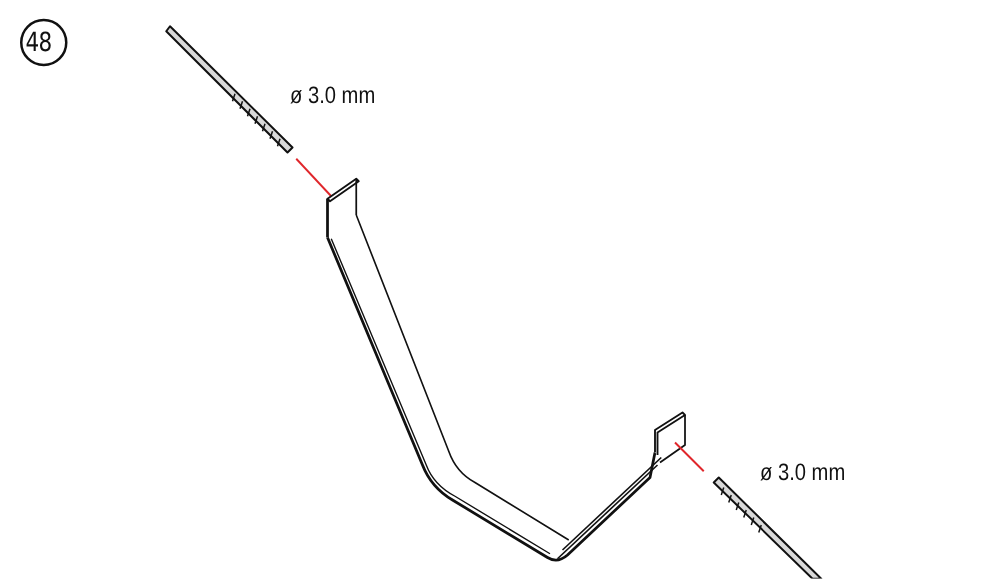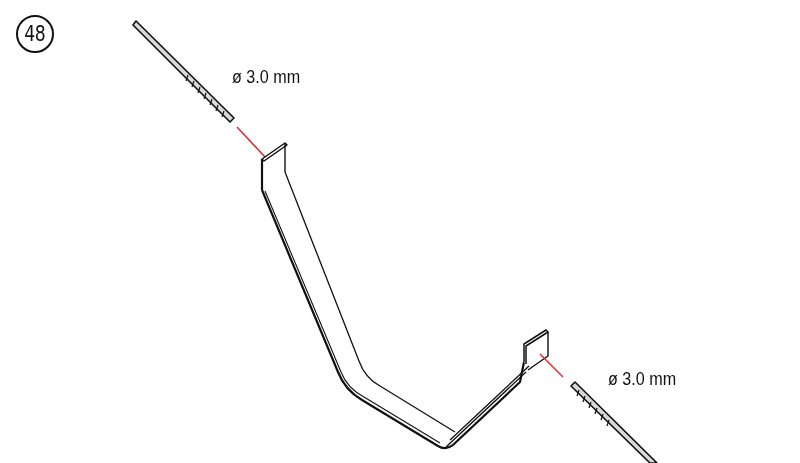--- a/index.html
+++ b/index.html
@@ -1,20 +1,20 @@
 <!DOCTYPE html>
 <html><head>
 <meta charset="utf-8">
 <style>
   html, body { margin: 0; padding: 0; background: #ffffff; }
   body { width: 800px; height: 463px; position: relative; overflow: hidden;
          font-family: "Liberation Sans", "DejaVu Sans", sans-serif; }
   .step-badge { position: absolute; left: 16px; top: 15px; width: 38px; height: 38px;
                 border: 2.5px solid #111; border-radius: 50%; display: flex;
-                align-items: center; justify-content: center; box-sizing: border-box; }
+                align-items: center; box-sizing: border-box; }
   .step-badge span { font-size: 21px; color: #111; letter-spacing: -0.5px;
                      font-family: "DejaVu Sans", sans-serif; transform: scaleX(0.82); }
   .label { position: absolute; font-size: 19px; color: #111; white-space: nowrap;
            transform: scaleX(0.85); transform-origin: left center; }
   svg.drawing { position: absolute; left: 0; top: 0; }
 </style>
 </head>
 <body>
 
 <div class="step-badge">

